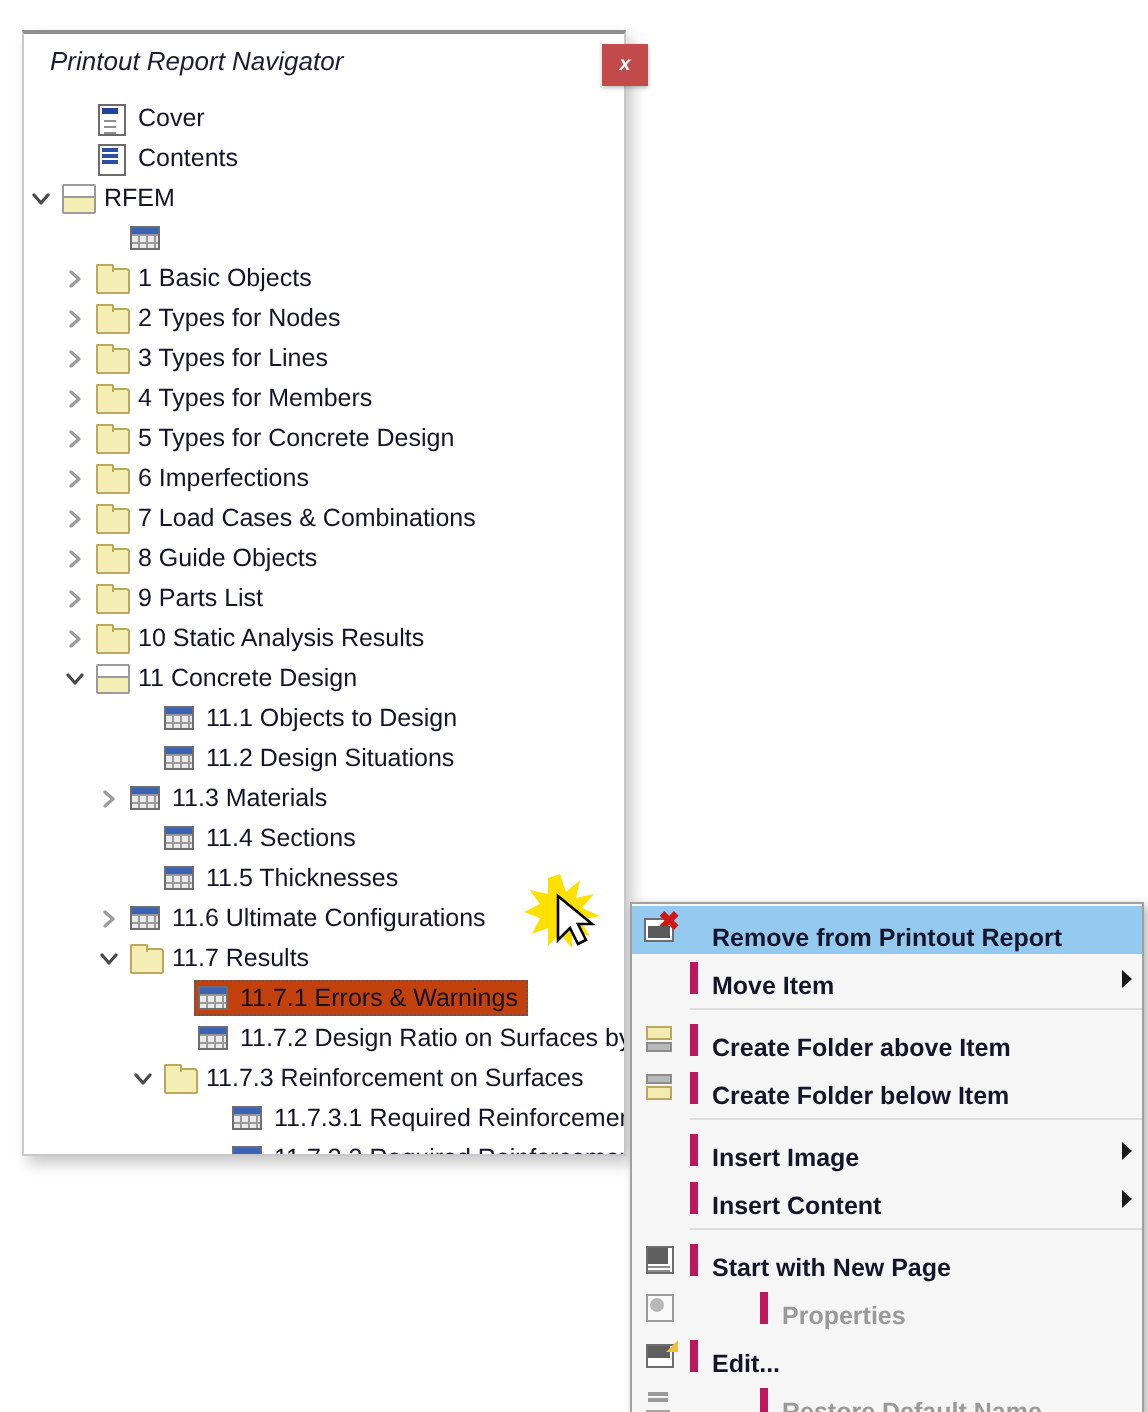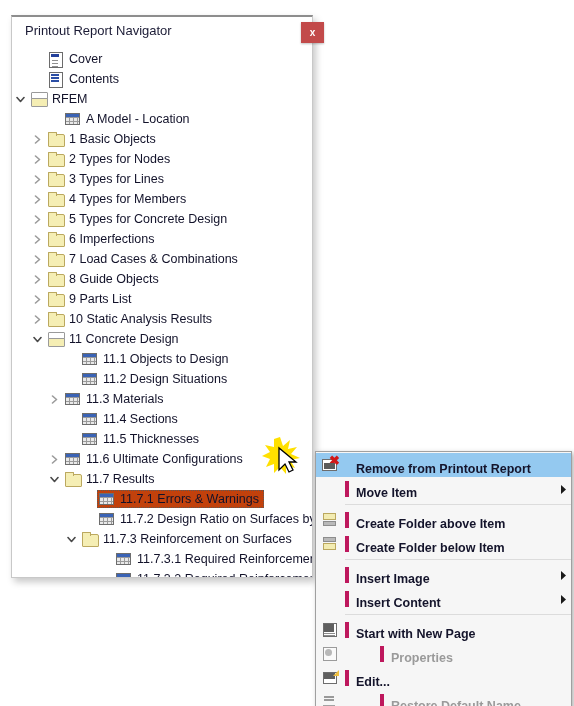--- a/index.html
+++ b/index.html
@@ -23,20 +23,21 @@
     background: #ffffff;
     border: 1px solid #c8c8c8;
     border-top: 2px solid #8d8d8d;
     box-shadow: 3px 4px 7px rgba(0,0,0,0.22);
     box-sizing: border-box;
   }
   #title-bar {
     position: relative;
     height: 29px;
     background: #ffffff;
+    font-style: italic;
   }
   #title-text {
     position: absolute;
     left: 13px; top: 6px;
     font-size: 13px;
     color: #1b1b35;
     white-space: nowrap;
   }
   #close-button {
     position: absolute;
@@ -355,21 +356,20 @@
             <div class="icon ic-folder-open"></div>
             <span class="label">RFEM</span>
           </div>
         </div>
         <div class="row">
           <div class="spacer"></div>
           <div class="spacer"></div>
           <div class="twisty"></div>
           <div class="label-wrap">
             <div class="icon ic-table"></div>
-            <span class="label">A Model - Location</span>
           </div>
         </div>
         <div class="row">
           <div class="spacer"></div>
           <div class="twisty">
             <svg width="9" height="9" viewBox="0 0 9 9">
               <path d="M2.5,1 L6.5,4.5 L2.5,8" fill="none" stroke="#9b9b9b" stroke-width="1.6" stroke-linecap="round" stroke-linejoin="round"></path>
             </svg>
           </div>
           <div class="label-wrap">

